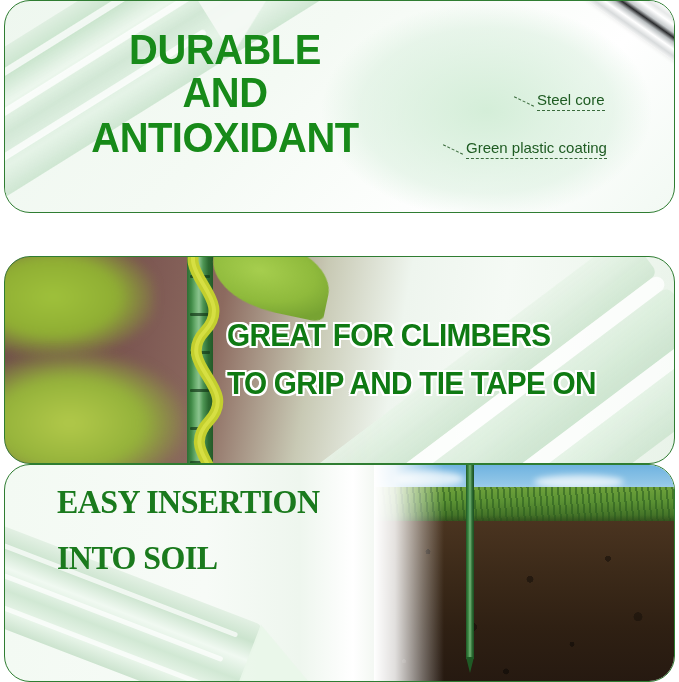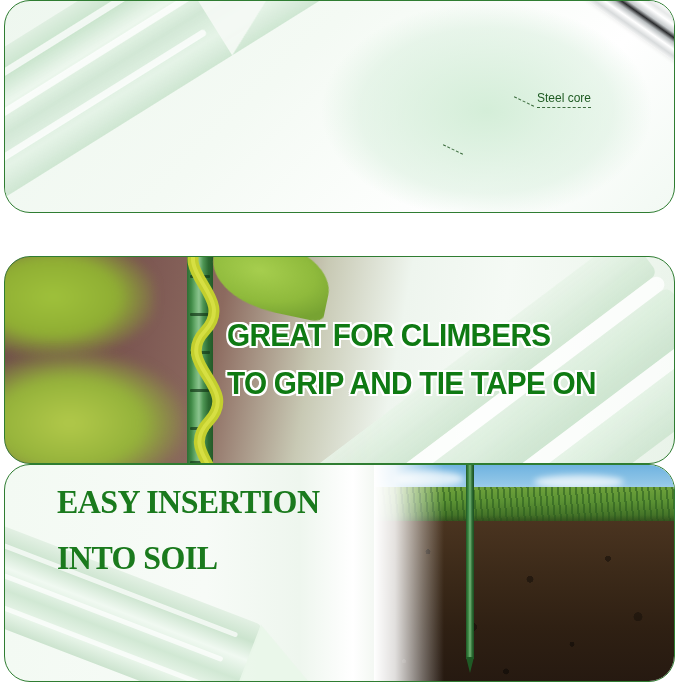--- a/index.html
+++ b/index.html
@@ -100,21 +100,21 @@
       #fdfdfd 0%, #e6e8e8 14%, #ffffff 26%,
       #c8ccce 42%, #2a2b2d 52%, #b9bec0 62%,
       #ffffff 76%, #d8dbdc 90%, #f2f3f3 100%);
     box-shadow: 0 0 4px rgba(0,0,0,0.10);
   }
 
   
   .callout {
     position: absolute;
     color: #1e5b22;
-    font-size: 12px;
+    font-size: 15px;
     font-family: "Liberation Sans", sans-serif;
     white-space: nowrap;
     padding-bottom: 2px;
     border-bottom: 1.5px dashed #3a6b3c;
   }
   .leader {
     position: absolute;
     border-top: 1.5px dashed #3a6b3c;
     width: 22px;
   }
@@ -373,25 +373,31 @@
       <div class="rib" style="left:10px; top:104px; width:300px;"></div>
       <div class="rib" style="left:10px; top:138px; width:290px;"></div>
       <div class="rib" style="left:10px; top:176px; width:280px;"></div>
     </div>
 
     <div class="hero-stake">
       <div class="steel"></div>
 
     </div>
 
+    <div id="durable-headline">
+      <div class="line l1">DURABLE</div>
+      <div class="line l2">AND</div>
+      <div class="line l3">ANTIOXIDANT</div>
+    </div>
 
     <div class="leader" id="leader-steel"></div>
     <div class="callout" id="callout-steel">Steel core</div>
 
     <div class="leader" id="leader-coating"></div>
+    <div class="callout" id="callout-coating">Green plastic coating</div>
   </section>
 
   <section class="panel" id="panel-climbers">
 
     <div class="climb-foliage-tl"></div>
     <div class="climb-foliage-bl"></div>
 
     <div class="climb-bigstake">
       <div class="seg" style="top:74px; height:52px; background:linear-gradient(180deg, rgba(232,244,232,0.95), rgba(203,228,205,0.9));"></div>
       <div class="seg" style="top:126px; height:16px; background:rgba(255,255,255,0.85);"></div>

